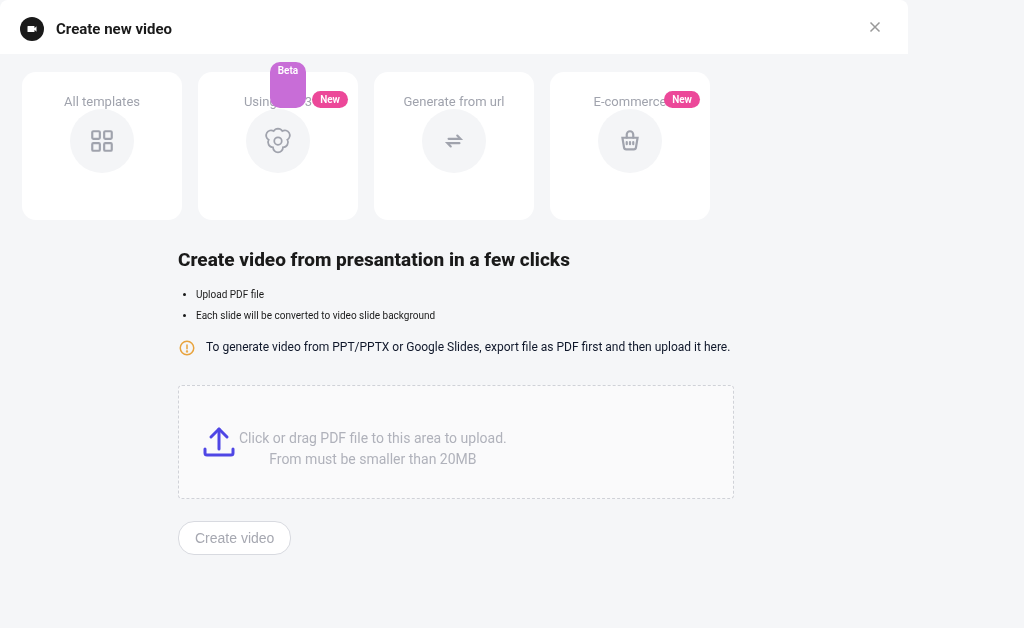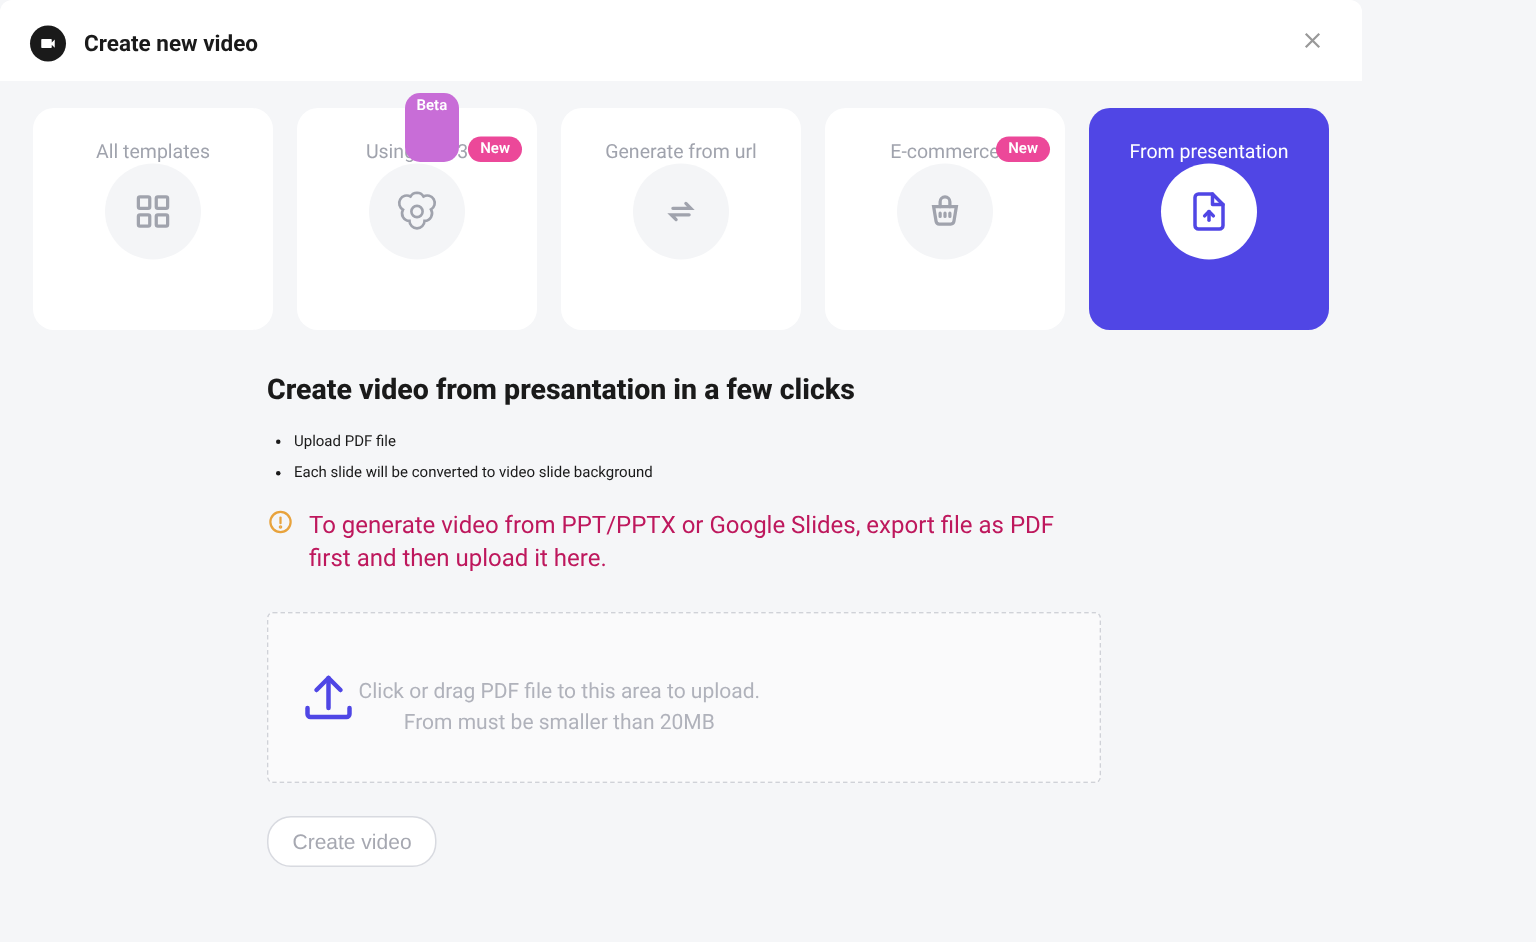--- a/index.html
+++ b/index.html
@@ -66,21 +66,21 @@
     .badge {
       font-size: 10px; font-weight: 600; padding: 3px 8px; border-radius: 10px; color: #fff;
     }
     .badge.beta { background: #c86dd7; }
     .badge.new { background: #ec4899; margin-top: 29px; }
     .content { max-width: 560px; margin: 0 auto; padding-left: 4px; }
     .section-title { font-size: 19px; font-weight: 800; color: #1a1a1a; margin-bottom: 18px; }
     .bullets { list-style: disc; padding-left: 18px; margin-bottom: 18px; }
     .bullets li { font-size: 10px; color: #1a1a1a; margin-bottom: 10px; }
     .info-row { display: flex; align-items: flex-start; gap: 10px; margin-bottom: 24px; }
-    .info-text { font-size: 16px; color: #be185d; line-height: 1.4; }
+    .info-text { font-size: 12px; color: #0f172a; line-height: 1.4; }
     .dropzone {
       border: 1px dashed #d0d2d8;
       border-radius: 4px;
       background: #fafafb;
       padding: 30px 20px 28px 20px;
       display: flex;
       align-items: center;
       cursor: pointer;
       margin-bottom: 22px;
     }
@@ -161,31 +161,20 @@
         <div class="tab-label">E-commerce</div>
         <div class="tab-icon-circle">
           <svg width="26" height="26" viewBox="0 0 24 24" fill="none" stroke="#a0a3ad" stroke-width="2" stroke-linecap="round">
               <path d="M5 9h14l-1.5 9a2 2 0 0 1-2 1.7h-7a2 2 0 0 1-2-1.7L5 9z"></path>
               <path d="M9 9V6a3 3 0 0 1 6 0v3"></path>
               <path d="M9 13v2M12 13v2M15 13v2"></path>
             </svg>
         </div>
       </div>
 
-      <div class="tab active">
-        <div class="tab-label">From presentation</div>
-        <div class="tab-icon-circle">
-          <svg width="28" height="28" viewBox="0 0 24 24" fill="none" stroke="#5046e5" stroke-width="2" stroke-linecap="round" stroke-linejoin="round">
-              <path d="M14 2H6a2 2 0 0 0-2 2v16a2 2 0 0 0 2 2h12a2 2 0 0 0 2-2V8z"></path>
-              <path d="M14 2v6h6"></path>
-              <path d="M12 17v-5"></path>
-              <path d="M9.5 14.5L12 12l2.5 2.5"></path>
-            </svg>
-        </div>
-      </div>
 
     </div>
 
     <div class="content">
       <h2 class="section-title">Create video from presantation in a few clicks</h2>
 
       <ul class="bullets">
         <li>Upload PDF file</li>
         <li>Each slide will be converted to video slide background</li>
       </ul>

